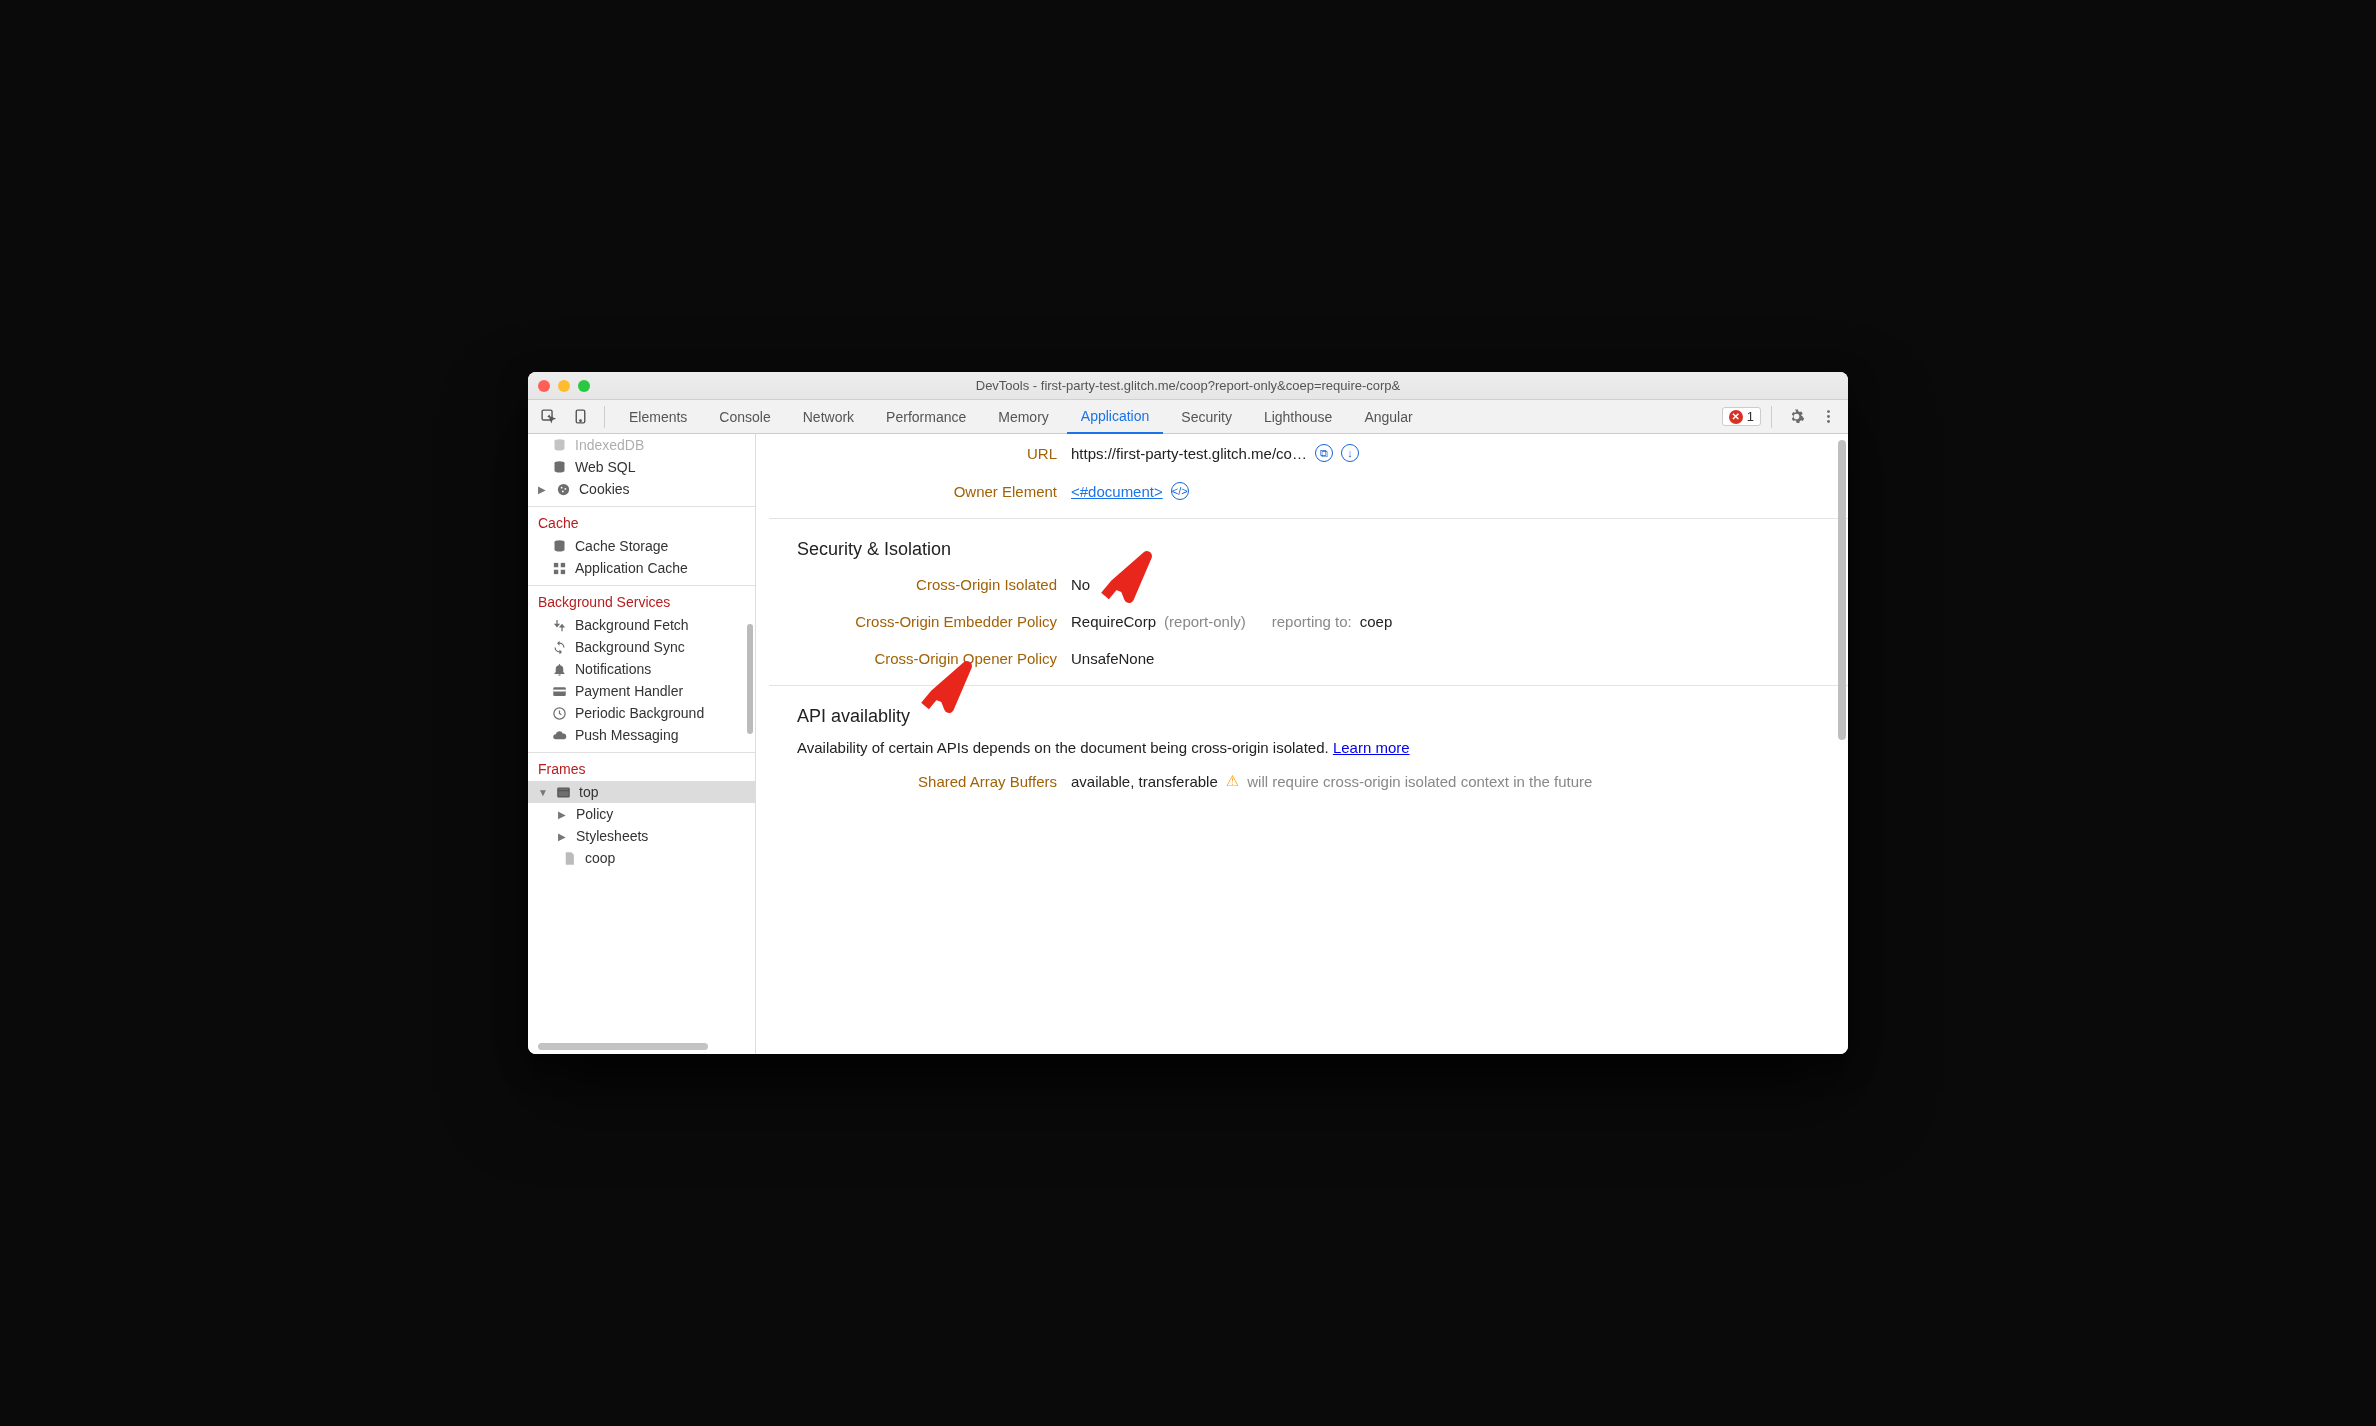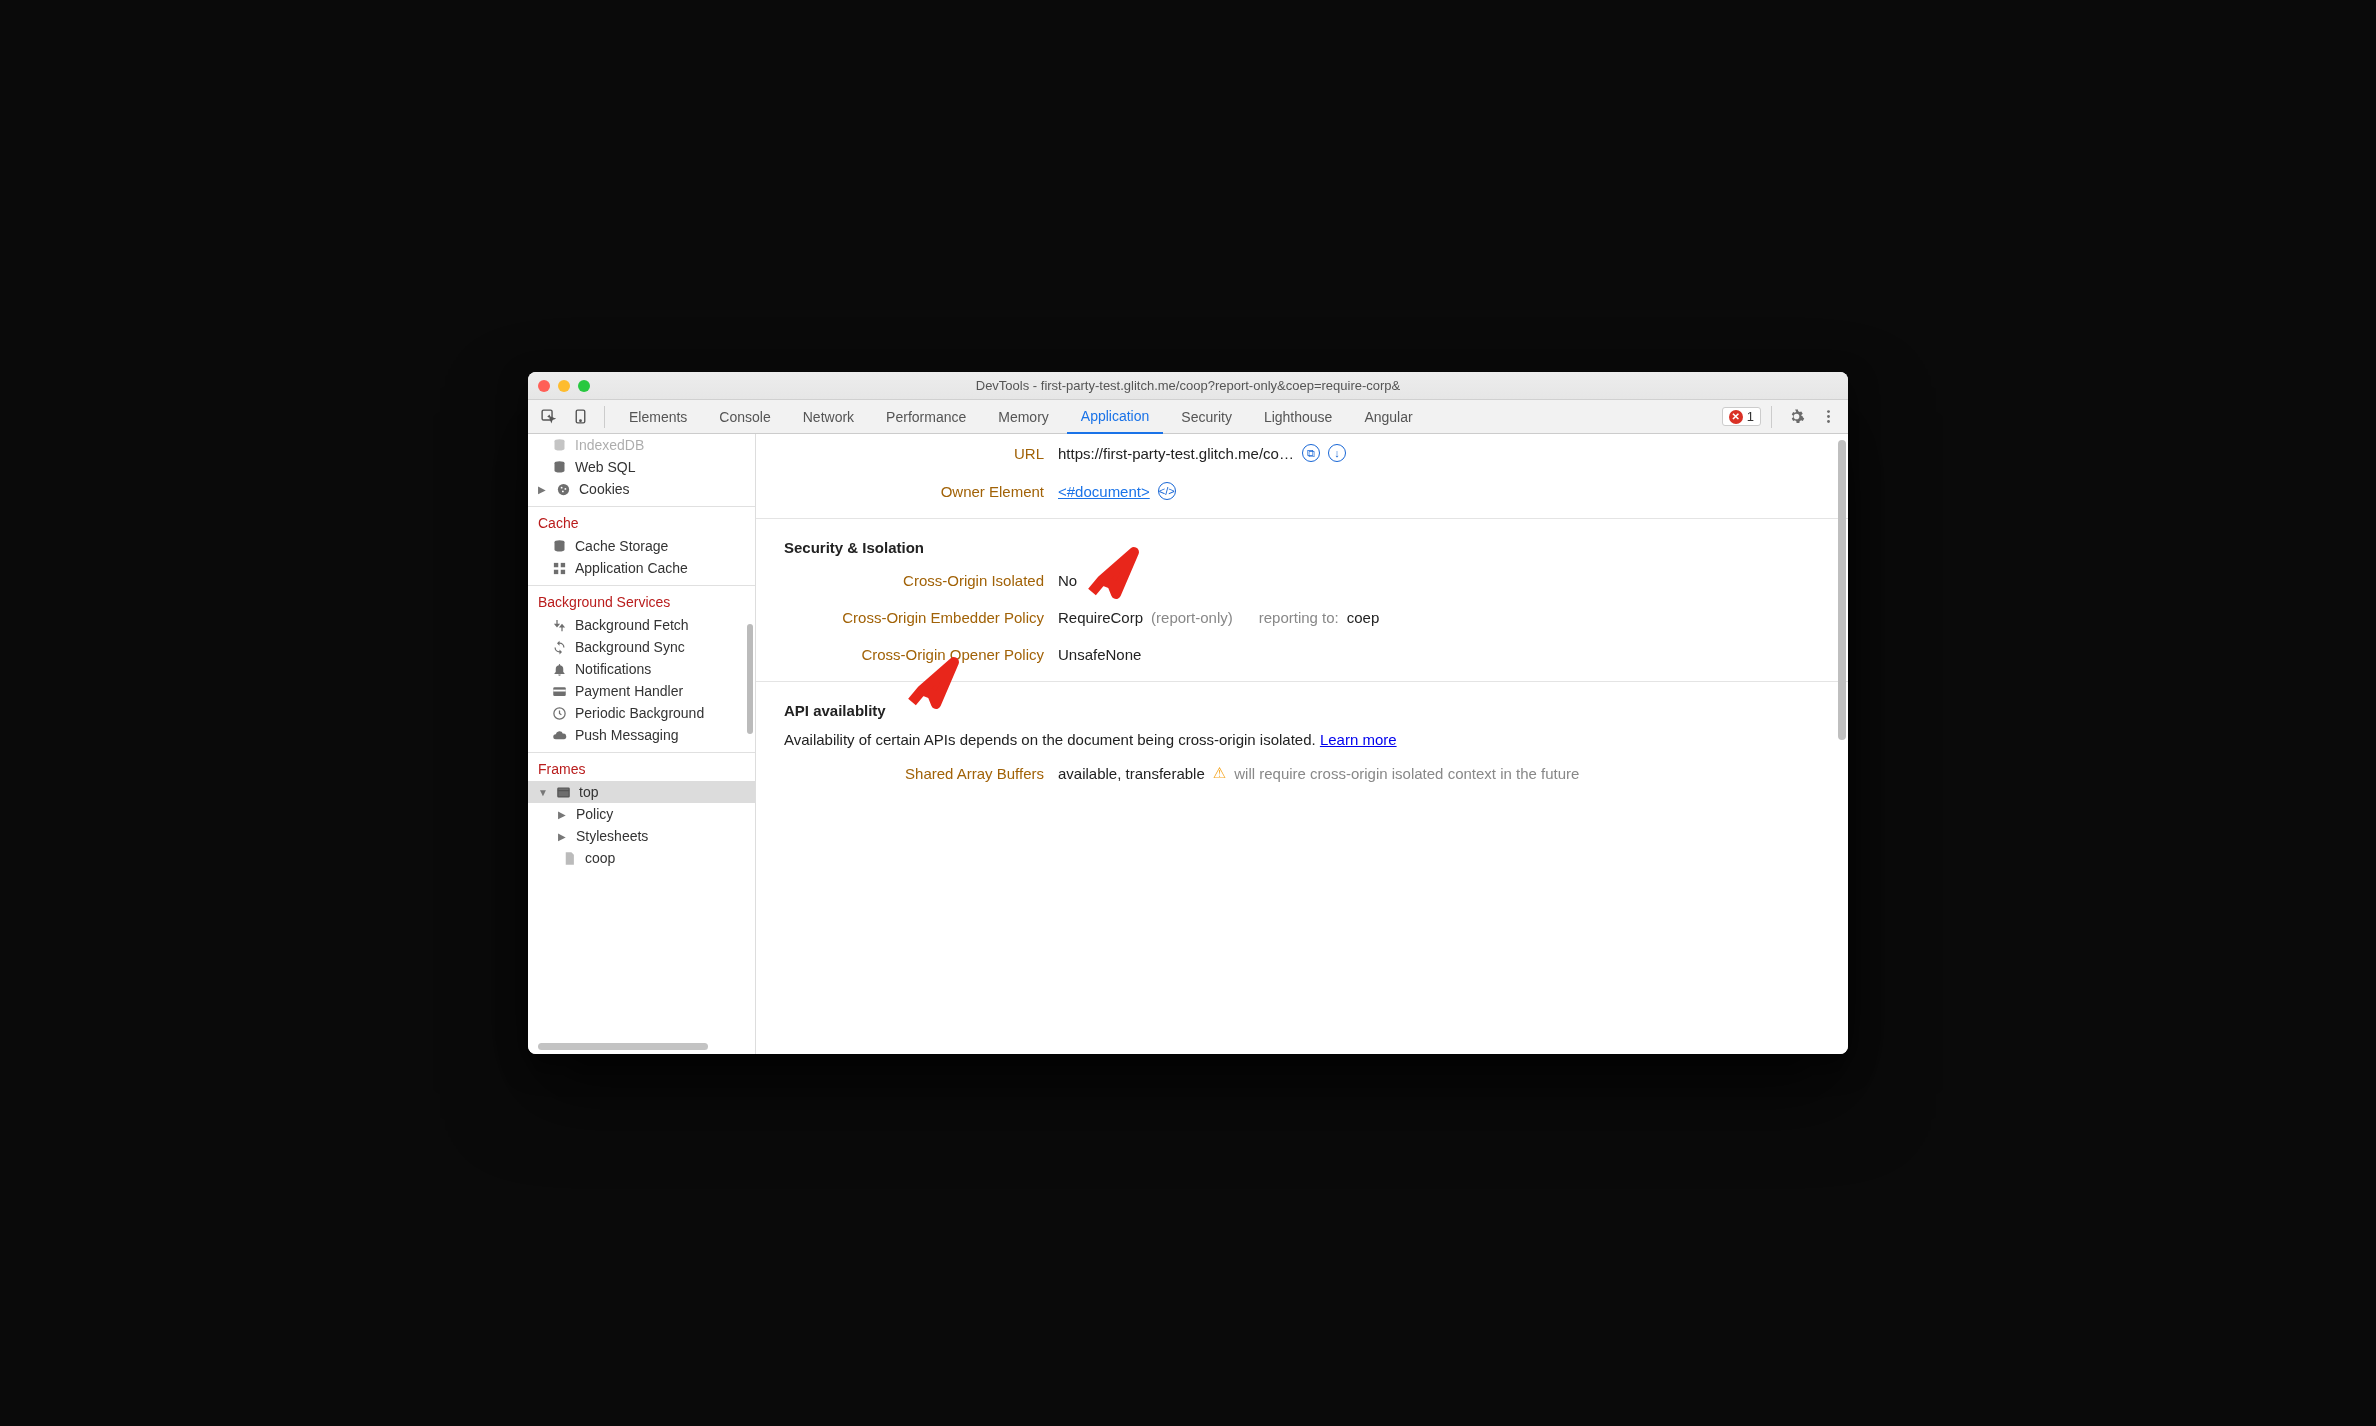--- a/index.html
+++ b/index.html
@@ -58,21 +58,21 @@
   .err-badge {
     display: flex; align-items: center; gap: 4px;
     border: 1px solid #ccc; border-radius: 3px; padding: 1px 6px;
     font-size: 13px; color: #333; background: #fff;
   }
   .err-badge .dot {
     width: 14px; height: 14px; border-radius: 50%; background: #d93025;
     color: #fff; font-size: 10px; display: flex; align-items: center; justify-content: center;
     font-weight: bold;
   }
-  .body { display: flex; height: 620px; position: relative; }
+  .body { display: flex; height: 620px; position: relative; gap: 13px; }
   .sidebar {
     width: 228px; background: #fff; overflow-y: auto;
     border-right: 1px solid #ddd; font-size: 14px; color: #333;
     position: relative;
   }
   .sb-group-title { padding: 8px 10px 4px; color: #b91c1c; font-size: 14px; }
   .sb-item {
     display: flex; align-items: center; gap: 8px; padding: 3px 10px 3px 24px;
     color: #333; cursor: pointer; white-space: nowrap;
   }
@@ -99,21 +99,21 @@
   .kv-row { display: flex; align-items: center; padding: 10px 0; gap: 14px; }
   .kv-label { width: 260px; text-align: right; color: #a16207; font-size: 15px; }
   .kv-val { color: #222; display: flex; align-items: center; gap: 8px; flex-wrap: wrap; }
   .kv-val a { color: #1a73e8; text-decoration: underline; }
   .circ-icon {
     width: 18px; height: 18px; border: 1.5px solid #1766d6; border-radius: 50%;
     display: inline-flex; align-items: center; justify-content: center;
     color: #1766d6; font-size: 11px;
   }
   .section-hr { border: none; border-top: 1px solid #e4e4e4; margin: 8px -28px; }
-  .sec-title { font-weight: 700; font-size: 15px; padding: 12px 0 6px; }
+  .sec-title { font-weight: 400; font-size: 18px; padding: 12px 0 6px; }
   .muted { color: #888; }
   .warn-tri { color: #f5a623; font-size: 15px; }
   .red-arrow {
     position: absolute; pointer-events: none; z-index: 10;
   }
   .red-arrow svg { width: 60px; height: 60px; }
   .frames-hr { border-top: 1px solid #e0e0e0; margin: 6px 0 0; }
 </style>
 </head>
 <body>

